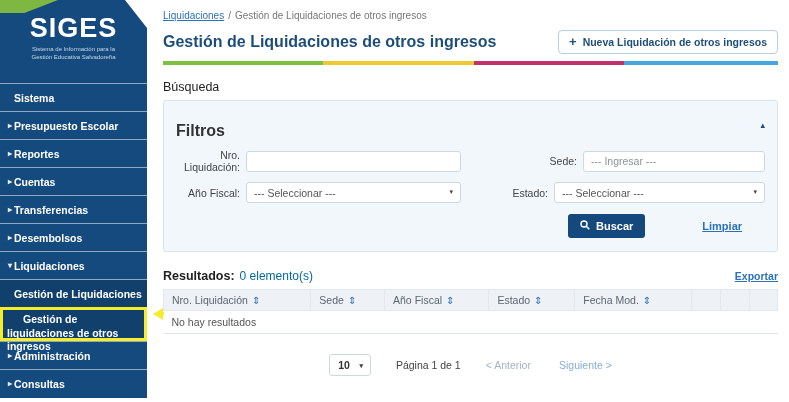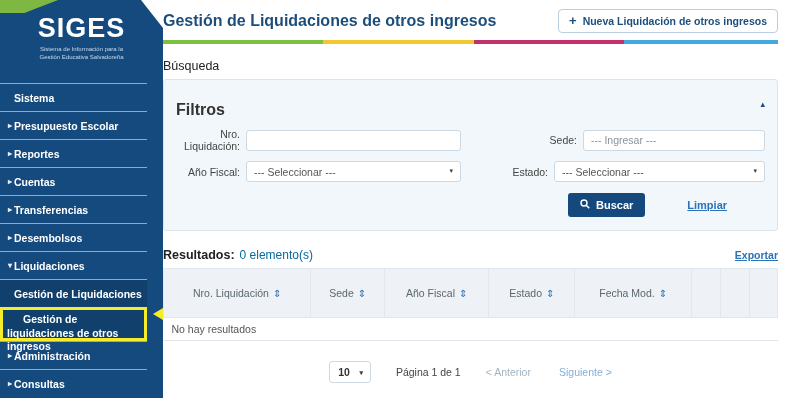--- a/index.html
+++ b/index.html
@@ -4,21 +4,21 @@
 <style>
   * { margin:0; padding:0; box-sizing:border-box; }
   html,body { background:#fff; }
   .canvas {
     position:relative; width:789px; height:402px; overflow:hidden;
     background:#fff; font-family:"Liberation Sans", sans-serif;
   }
 
   
   .sidebar {
-    position:absolute; left:0; top:0; width:163px; height:398px;
+    position:absolute; left:0; top:0; width:147px; height:398px;
     background:#154a7f; color:#fff;
   }
   .green-band {
     position:absolute; left:0; top:0; width:58px; height:13px;
     background:#7eb843;
     clip-path:polygon(0 0, 100% 0, 42% 100%, 0 100%);
   }
   .white-notch {
     position:absolute; right:0; top:0; width:22px; height:28px; background:#fff;
     clip-path:polygon(0 0, 100% 0, 100% 100%);
@@ -104,31 +104,31 @@
   }
   .fselect.second { width:211px; }
   .select-caret { position:absolute; right:7px; top:5px; font-size:7px; color:#444; }
   .actions-row { margin-top:11px; display:flex; align-items:center;gap:38px; }
   .buscar-btn {
     margin-left:392px; display:flex; align-items:center; gap:6px;
     background:#15497d; color:#fff; border:none; border-radius:3px;
     padding:6px 12px; font-size:11px; font-weight:bold; cursor:pointer;
     font-family:"Liberation Sans", sans-serif;
   }
-  .limpiar-link { margin-left:4px; font-size:11px; font-weight:bold; color:#2b72b8; text-decoration:underline; cursor:pointer; }
+  .limpiar-link { margin-left:19px; font-size:11px; font-weight:bold; color:#2b72b8; text-decoration:underline; cursor:pointer; }
 
   .results-row { margin-top:17px; display:flex; align-items:baseline; }
   .results-label { font-size:12.5px; font-weight:bold; color:#222; }
   .results-count { font-size:12px; color:#0369a1; margin-left:5px; }
   .export-link { margin-left:auto; font-size:10.5px; font-weight:bold; color:#2b72b8; text-decoration:underline; cursor:pointer; }
 
   table.results { margin-top:6px; width:100%; border-collapse:collapse; font-size:10.5px; table-layout:fixed; }
   table.results th {
-    background:#eef1f5; color:#5b6770; font-weight:normal; text-align:center;
-    padding:18px 8px; border:1px solid #e2e8ee; cursor:pointer;
+    background:#eef1f5; color:#5b6770; font-weight:normal; text-align:left;
+    padding:4px 8px; border:1px solid #e2e8ee; cursor:pointer;
   }
   .sort-icon { color:#2b72b8; margin-left:4px; font-size:10px; }
   table.results td { padding:5px 8px; color:#555; border-bottom:1px solid #dfe5ea; background:#fff; }
 
   .pagination { margin-top:20px; display:flex; align-items:center; justify-content:center; font-size:10.5px; color:#444; }
   .page-size {
     position:relative; border:1px solid #cfd8de; border-radius:3px; background:#fff;
     padding:4px 20px 4px 8px; cursor:pointer; color:#333; font-weight:bold;
   }
   .page-size .select-caret { top:7px; }
@@ -198,20 +198,23 @@
         <span class="menu-caret">▸</span>
         <span class="menu-label">Consultas</span>
       </div>
     </nav>
   </div>
 
   <div class="annotation-arrow"></div>
 
   <div class="content">
 
+    <div class="breadcrumb">
+      <a>Liquidaciones</a><span class="bc-sep">/</span><span>Gestión de Liquidaciones de otros ingresos</span>
+    </div>
 
     <div class="header-row">
       <h1 class="page-title">Gestión de Liquidaciones de otros ingresos</h1>
       <button class="new-btn">
         <span class="plus-icon">+</span>
         <span>Nueva Liquidación de otros ingresos</span>
       </button>
     </div>
 
     <div class="colorbar">

